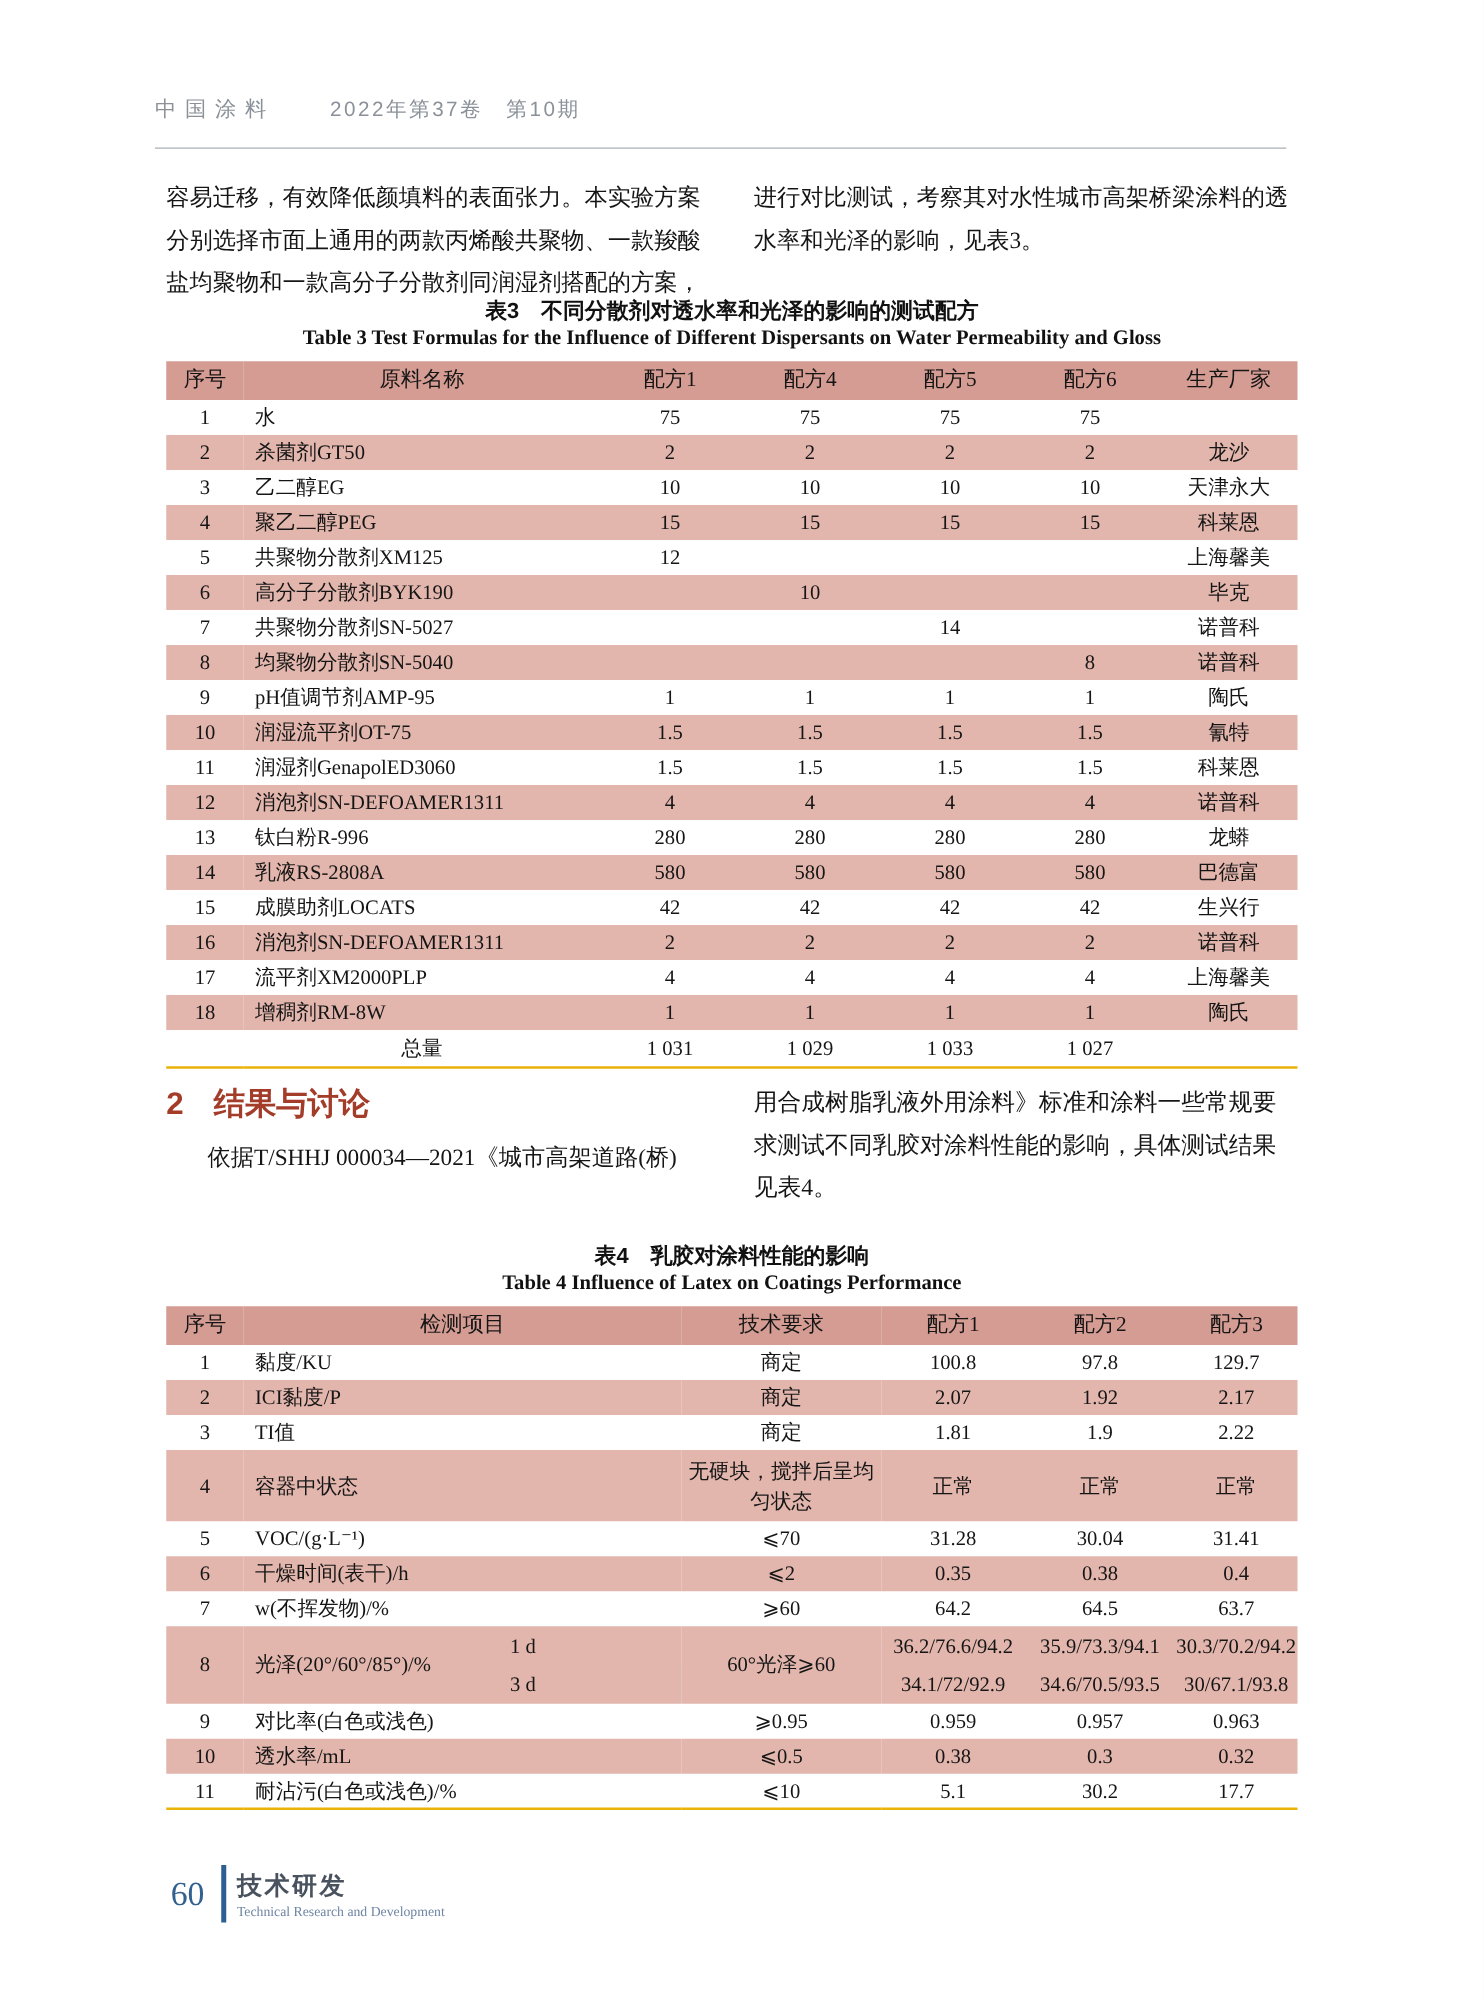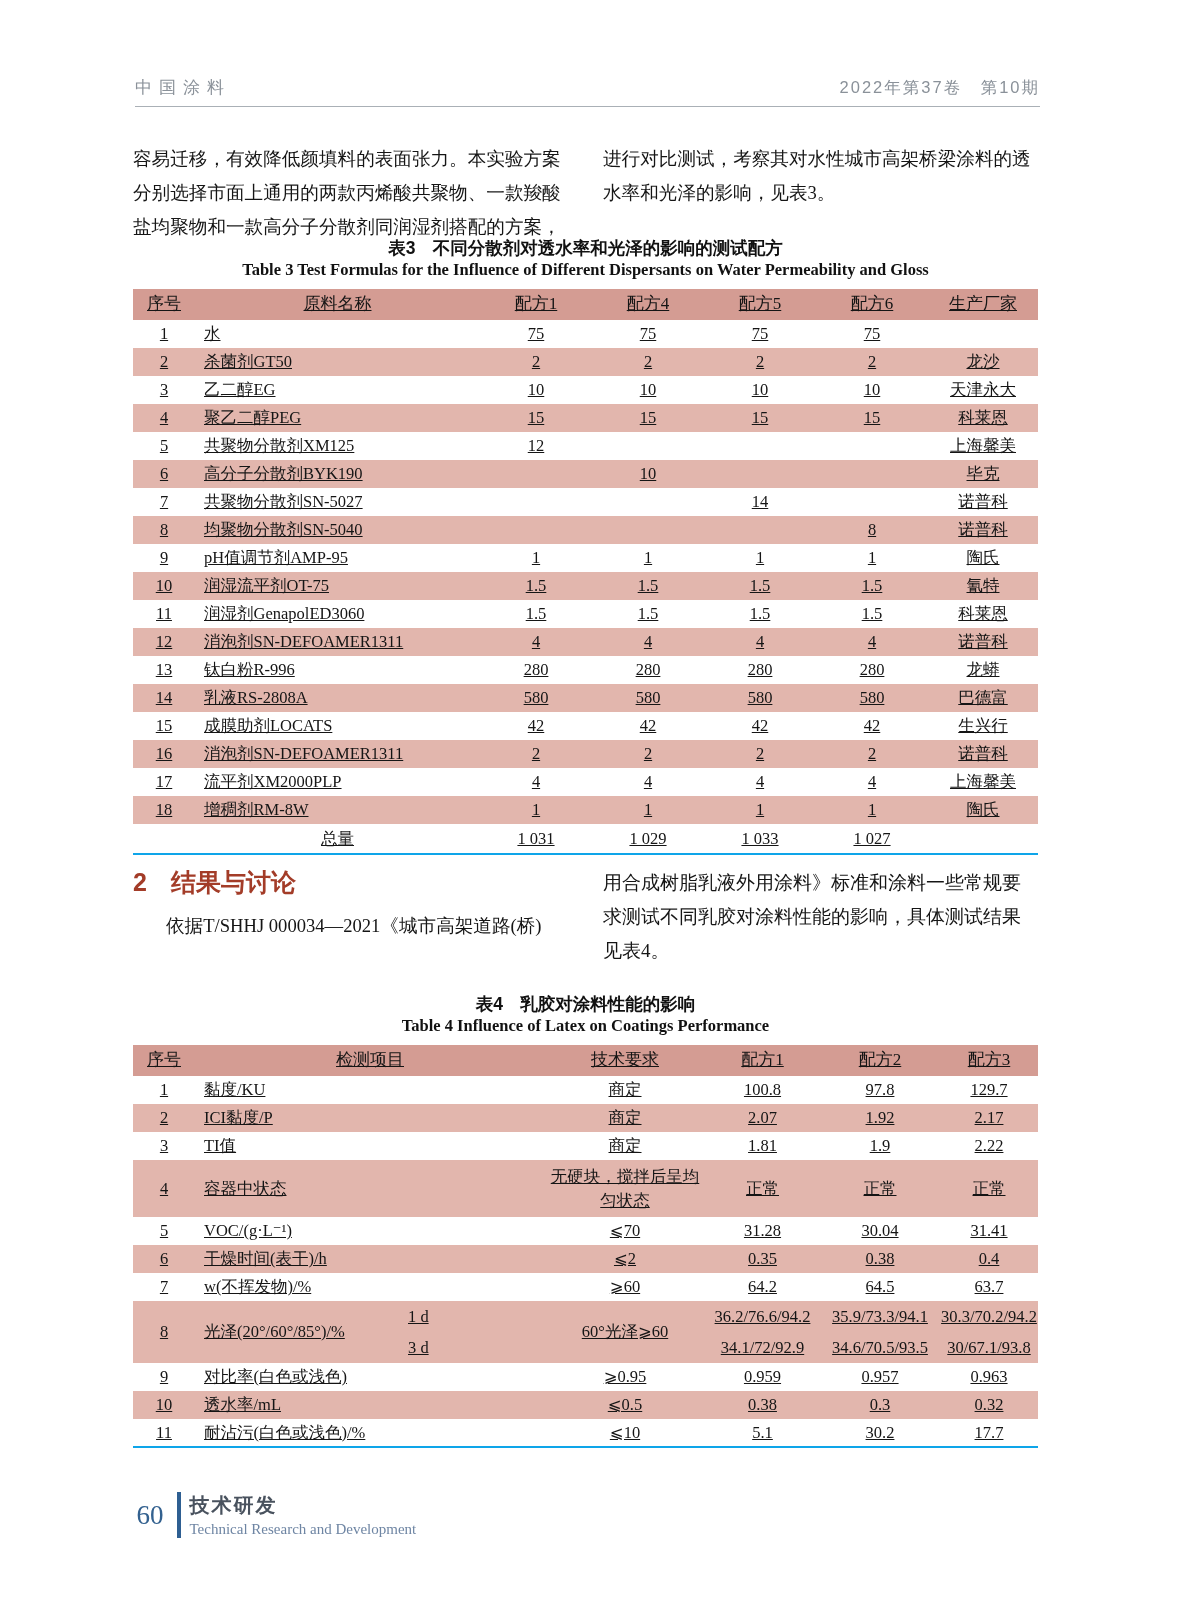--- a/index.html
+++ b/index.html
@@ -6,23 +6,23 @@
   html,body { background:#ffffff; }
   body {
     width:1187px; height:1600px; position:relative;
     font-family:"Liberation Serif","DejaVu Serif",serif;
     color:#151515;
   }
   .page { position:absolute; inset:0; background:#ffffff; outline:1px solid #ededed; overflow:hidden; }
 
   
   .page-header {
-    position:absolute; left:135px; top:76px; width:905px;
-    display:flex; justify-content:space-between; align-items:flex-end;
-    border-bottom:1.5px solid #aab0b6; padding-bottom:7px;
+    position:absolute; left:124px; top:76px; width:905px;
+    display:flex; align-items:flex-end;
+    border-bottom:1.5px solid #aab0b6; padding-bottom:19px;
     font-family:"Liberation Sans","DejaVu Sans",sans-serif;
     color:#8a9199;
   }
   .journal-name { font-size:17px; letter-spacing:7px; }
   .issue-info   { font-size:16.5px; letter-spacing:2px;margin-left:44px; }
 
   
   .intro {
     position:absolute; left:133px; top:142px; width:905px;
     display:flex; gap:36px;
@@ -36,21 +36,21 @@
     text-align:center; font-family:"Liberation Sans","DejaVu Sans",sans-serif;
     font-weight:bold; font-size:17.5px; color:#111;
   }
   .caption-en {
     text-align:center; font-weight:bold; font-size:16.5px; margin-top:0; color:#111;
   }
 
   
   table.paper-table {
     width:905px; margin-top:9px; border-collapse:collapse; table-layout:fixed;
-    font-size:16.5px; border-bottom:2px solid #0ea5e9;text-decoration:underline;
+    font-size:16.5px; border-bottom:2px solid #eab308;
   }
   table.paper-table td, table.paper-table th {
     text-align:center; vertical-align:middle; font-weight:normal;
     padding:0; line-height:1.45;
   }
   table.paper-table thead tr { background:#d49c93; height:31px; }
   table.paper-table thead th { font-size:17px; }
   table.paper-table tbody tr { height:28px; }
   table.paper-table tbody tr.shade { background:#e2b6ad; }
   table.paper-table td.name { text-align:left; padding-left:9px; }
@@ -84,21 +84,21 @@
     display:flex; align-items:center;justify-content:space-between;
   }
   .page-num {
     font-size:27px; color:#33618f; width:40px; text-align:center;
   }
   .footer-bar { width:3.5px; height:46px; background:#2e5f92; margin:0 9px 0 7px; }
   .footer-zh {
     font-family:"Liberation Sans","DejaVu Sans",sans-serif;
     font-weight:bold; font-size:20px; color:#49525e; letter-spacing:2px;
   }
-  .footer-en { font-size:15px; color:#6e85a3; margin-top:2px; }
+  .footer-en { font-size:11px; color:#6e85a3; margin-top:2px; }
 </style>
 </head>
 <body>
 
 <div class="page">
 
   <div class="page-header">
     <span class="journal-name">中国涂料</span>
     <span class="issue-info">2022年第37卷　第10期</span>
   </div>

